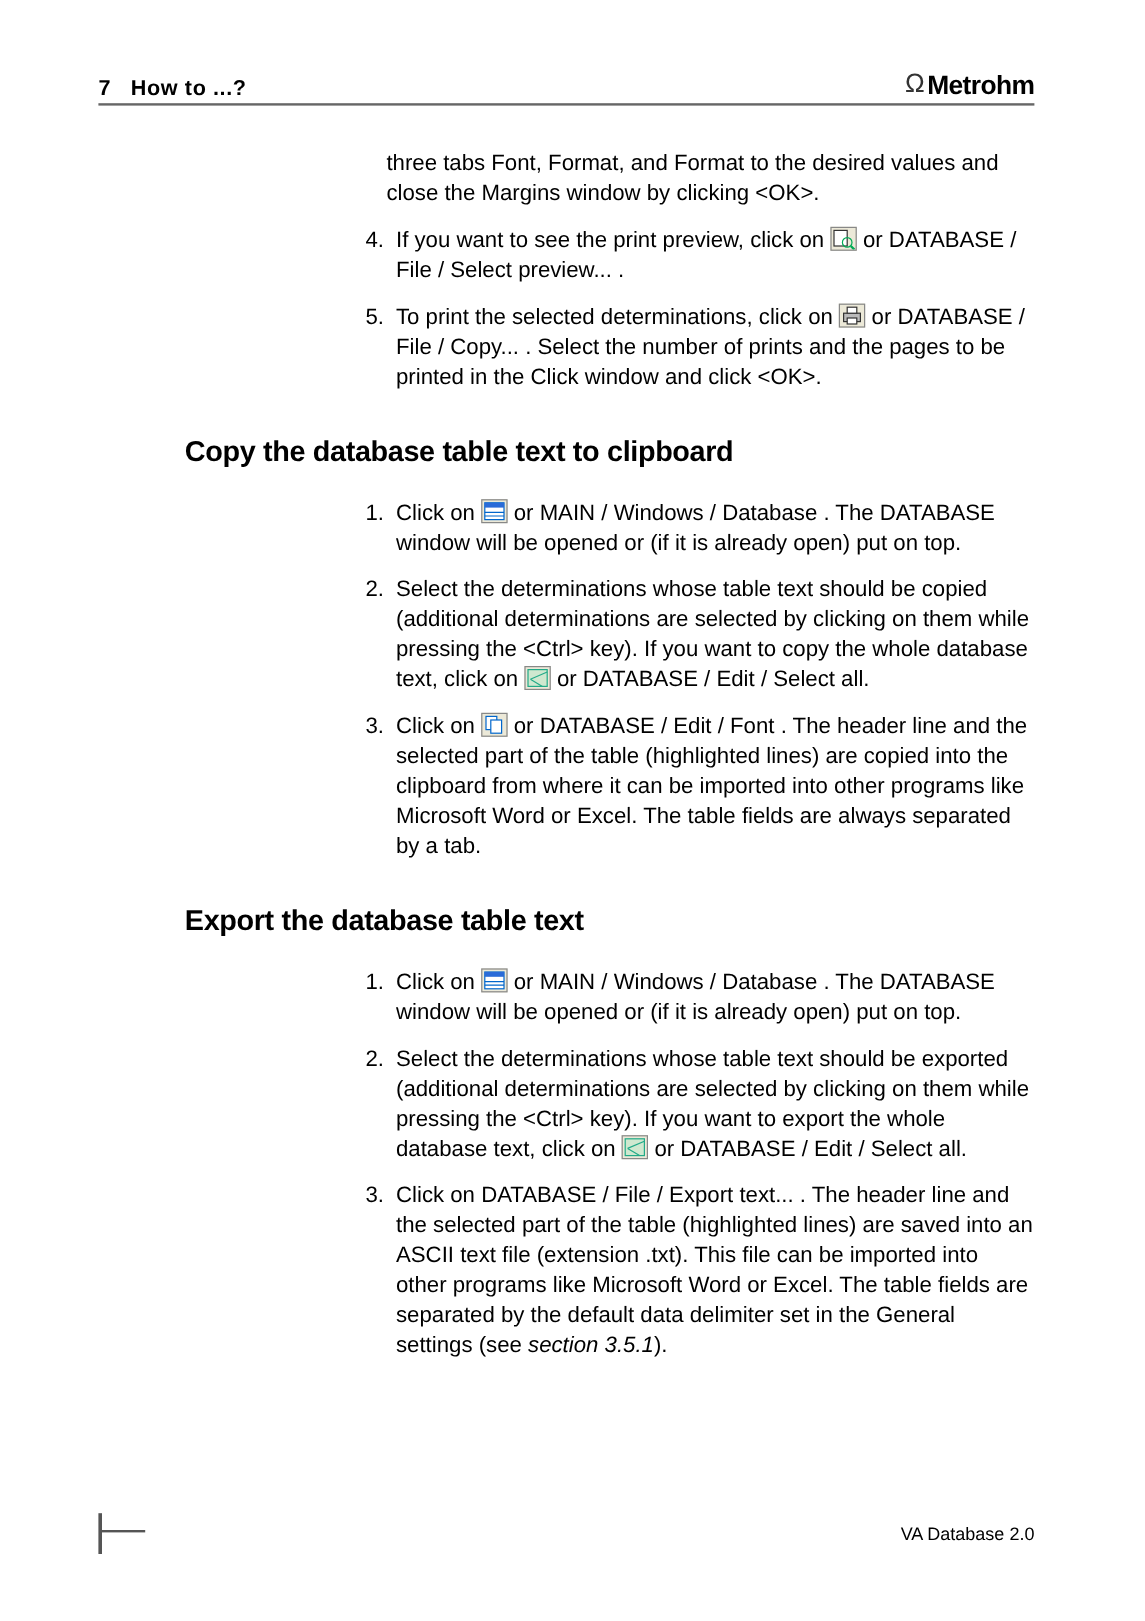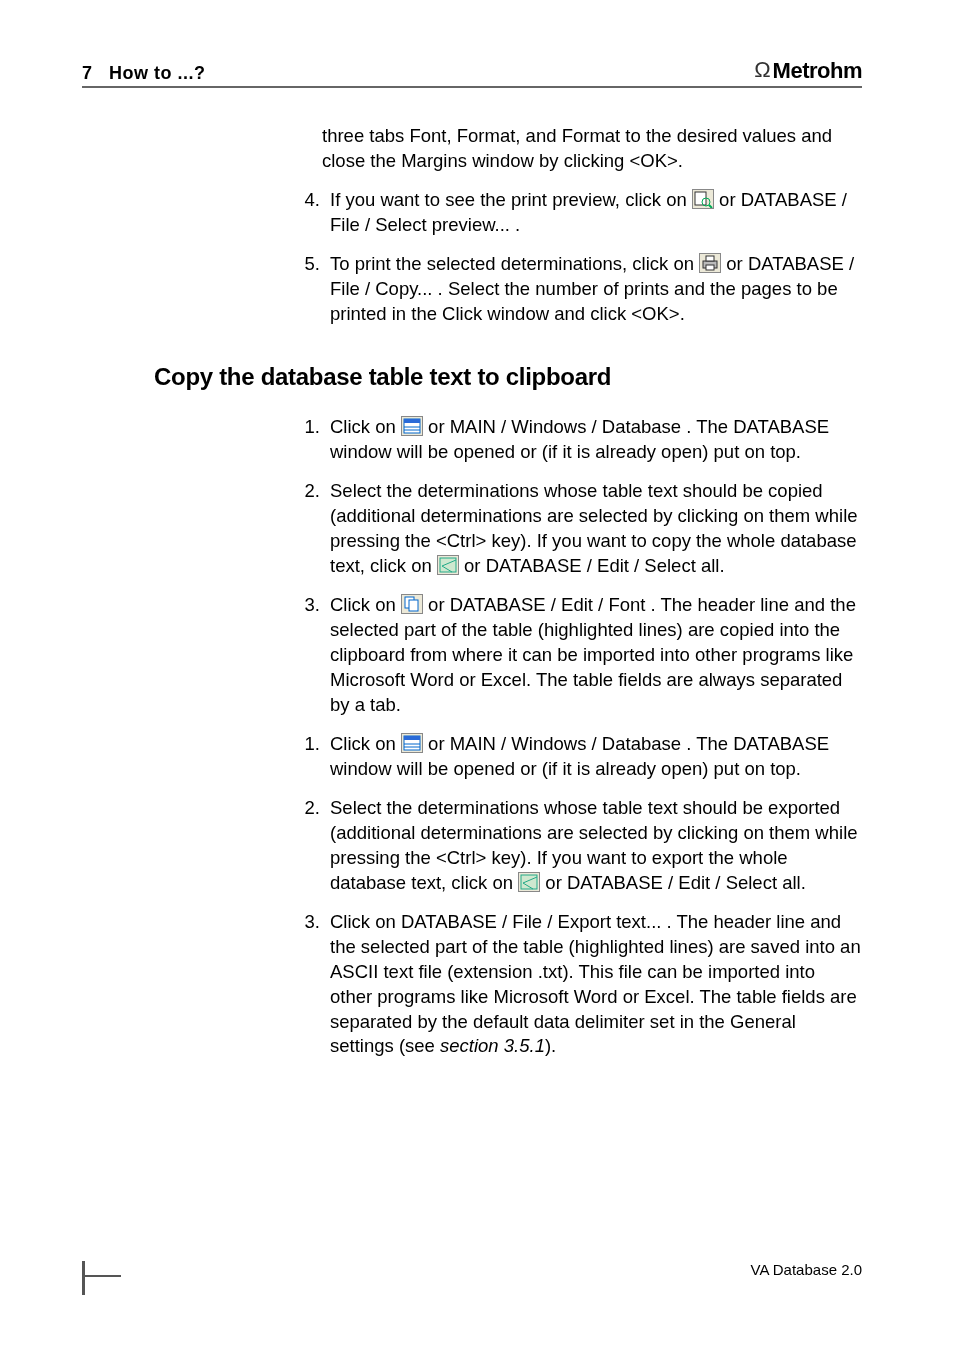--- a/index.html
+++ b/index.html
@@ -99,21 +99,21 @@
     font-size: 14px;
   }
   .icon svg { display: block; }
   .footer {
     position: absolute;
     bottom: 56px;
     left: 82px;
     right: 92px;
     display: flex;
     justify-content: space-between;
-    align-items: flex-start;
+    align-items: center;
     font-size: 15px;
   }
   .footer-left {
     border-left: 3px solid #555;
     height: 34px;
     width: 40px;
     position: relative;
   }
   .footer-left::before {
     content: "";
@@ -233,20 +233,21 @@
                 <rect x="3" y="2" width="9" height="11" fill="#fff" stroke="#06c"></rect>
                 <rect x="7" y="5" width="9" height="11" fill="#fff" stroke="#06c"></rect>
               </svg>
           </span>
           <span> or </span>
           <span class="b">DATABASE</span><span class="b"> / </span><span class="b">Edit</span><span class="b"> / </span><span class="b">Font</span><span> . The header line and the selected part of the table (highlighted lines) are copied into the clipboard from where it can be imported into other programs like Microsoft Word or Excel. The table fields are always separated by a tab.</span>
         </div>
       </div>
     </div>
 
+    <div class="h2">Export the database table text</div>
 
     <div class="indent-block-narrow">
       <div class="ol-row">
         <div class="ol-num">1.</div>
         <div class="ol-body">
           <span>Click on </span>
           <span class="icon">
             <svg width="20" height="18" viewBox="0 0 20 18">
                 <rect x="2" y="2" width="16" height="14" fill="#fff" stroke="#06c"></rect>
                 <rect x="2" y="2" width="16" height="4" fill="#2a6bd8"></rect>

